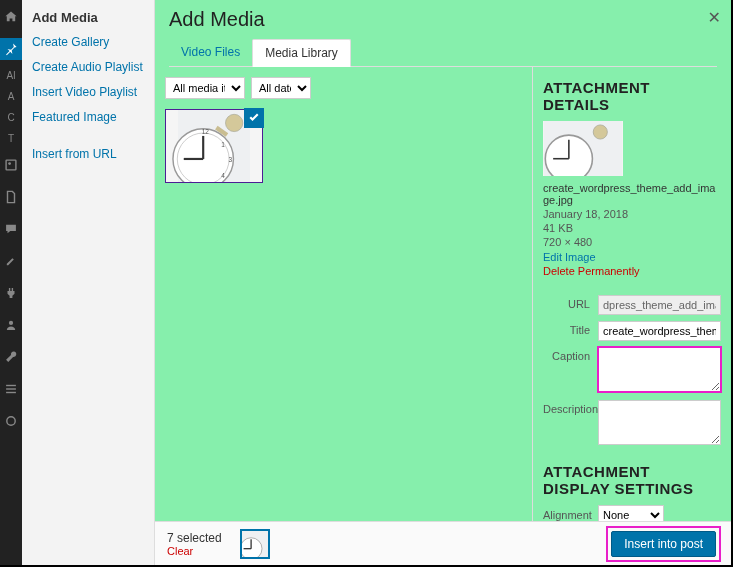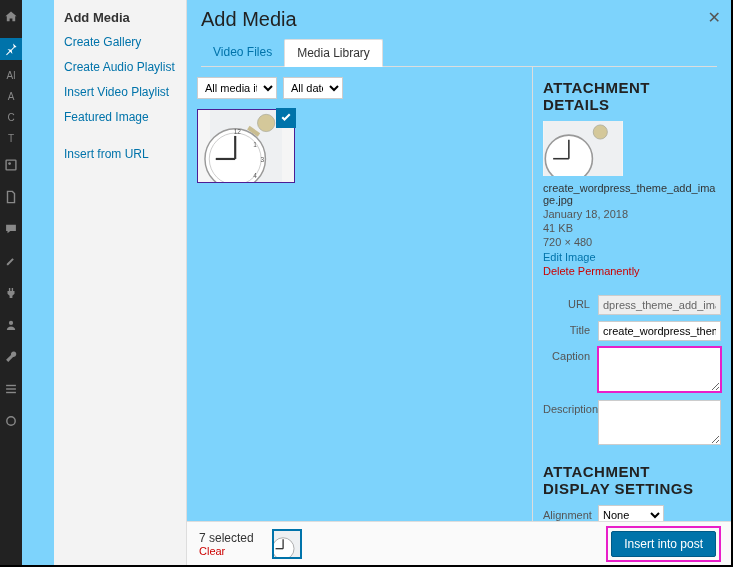--- a/index.html
+++ b/index.html
@@ -3,21 +3,21 @@
 <meta charset="utf-8">
 <style>
 * { box-sizing: border-box; margin: 0; padding: 0; }
 body { font-family: "Segoe UI", Arial, sans-serif; font-size: 12px; color: #333; background: #000; width: 733px; height: 567px; overflow: hidden; position: relative; }
 .adminbar { position: absolute; left: 0; top: 0; width: 22px; height: 565px; background: #222; display: flex; flex-direction: column; align-items: center; gap: 10px; padding-top: 6px; }
 .adminbar .ico { width: 14px; height: 14px; fill: #888; }
 .adminbar .ico.active { fill: #fff; }
 .adminbar .row { width: 22px; height: 22px; display: flex; align-items: center; justify-content: center; }
 .adminbar .row.active { background: #0073aa; }
 .adminbar .txt { color: #888; font-size: 10px; text-align: center; }
-.modal-wrap { position: absolute; left: 22px; top: 0; right: 2px; bottom: 2px; background: #7dd3fc; display: flex; padding-left: 32px; }
+.modal-wrap { position: absolute; left: 22px; top: 0; right: 2px; bottom: 2px; background: #86efac; display: flex; }
 .left-rail { width: 133px; background: #f3f3f3; border-right: 1px solid #ddd; padding: 10px 10px; }
 .left-rail h3 { font-size: 13px; font-weight: 600; color: #333; margin-bottom: 10px; }
 .left-rail a { display: block; color: #0073aa; font-size: 12px; margin-bottom: 11px; text-decoration: none; cursor: pointer; }
 .left-rail .sep { height: 12px; }
 .main { flex: 1; display: flex; flex-direction: column; position: relative; }
 .close-x { position: absolute; top: 8px; right: 10px; font-size: 16px; color: #555; cursor: pointer; }
 .main-head { padding: 8px 14px 0; }
 .main-head h1 { font-size: 20px; font-weight: 400; color: #222; }
 .tabs { border-bottom: 1px solid #ddd; display: flex; margin-top: 8px; }
 .tabs .tab { padding: 6px 12px; font-size: 12px; cursor: pointer; }

